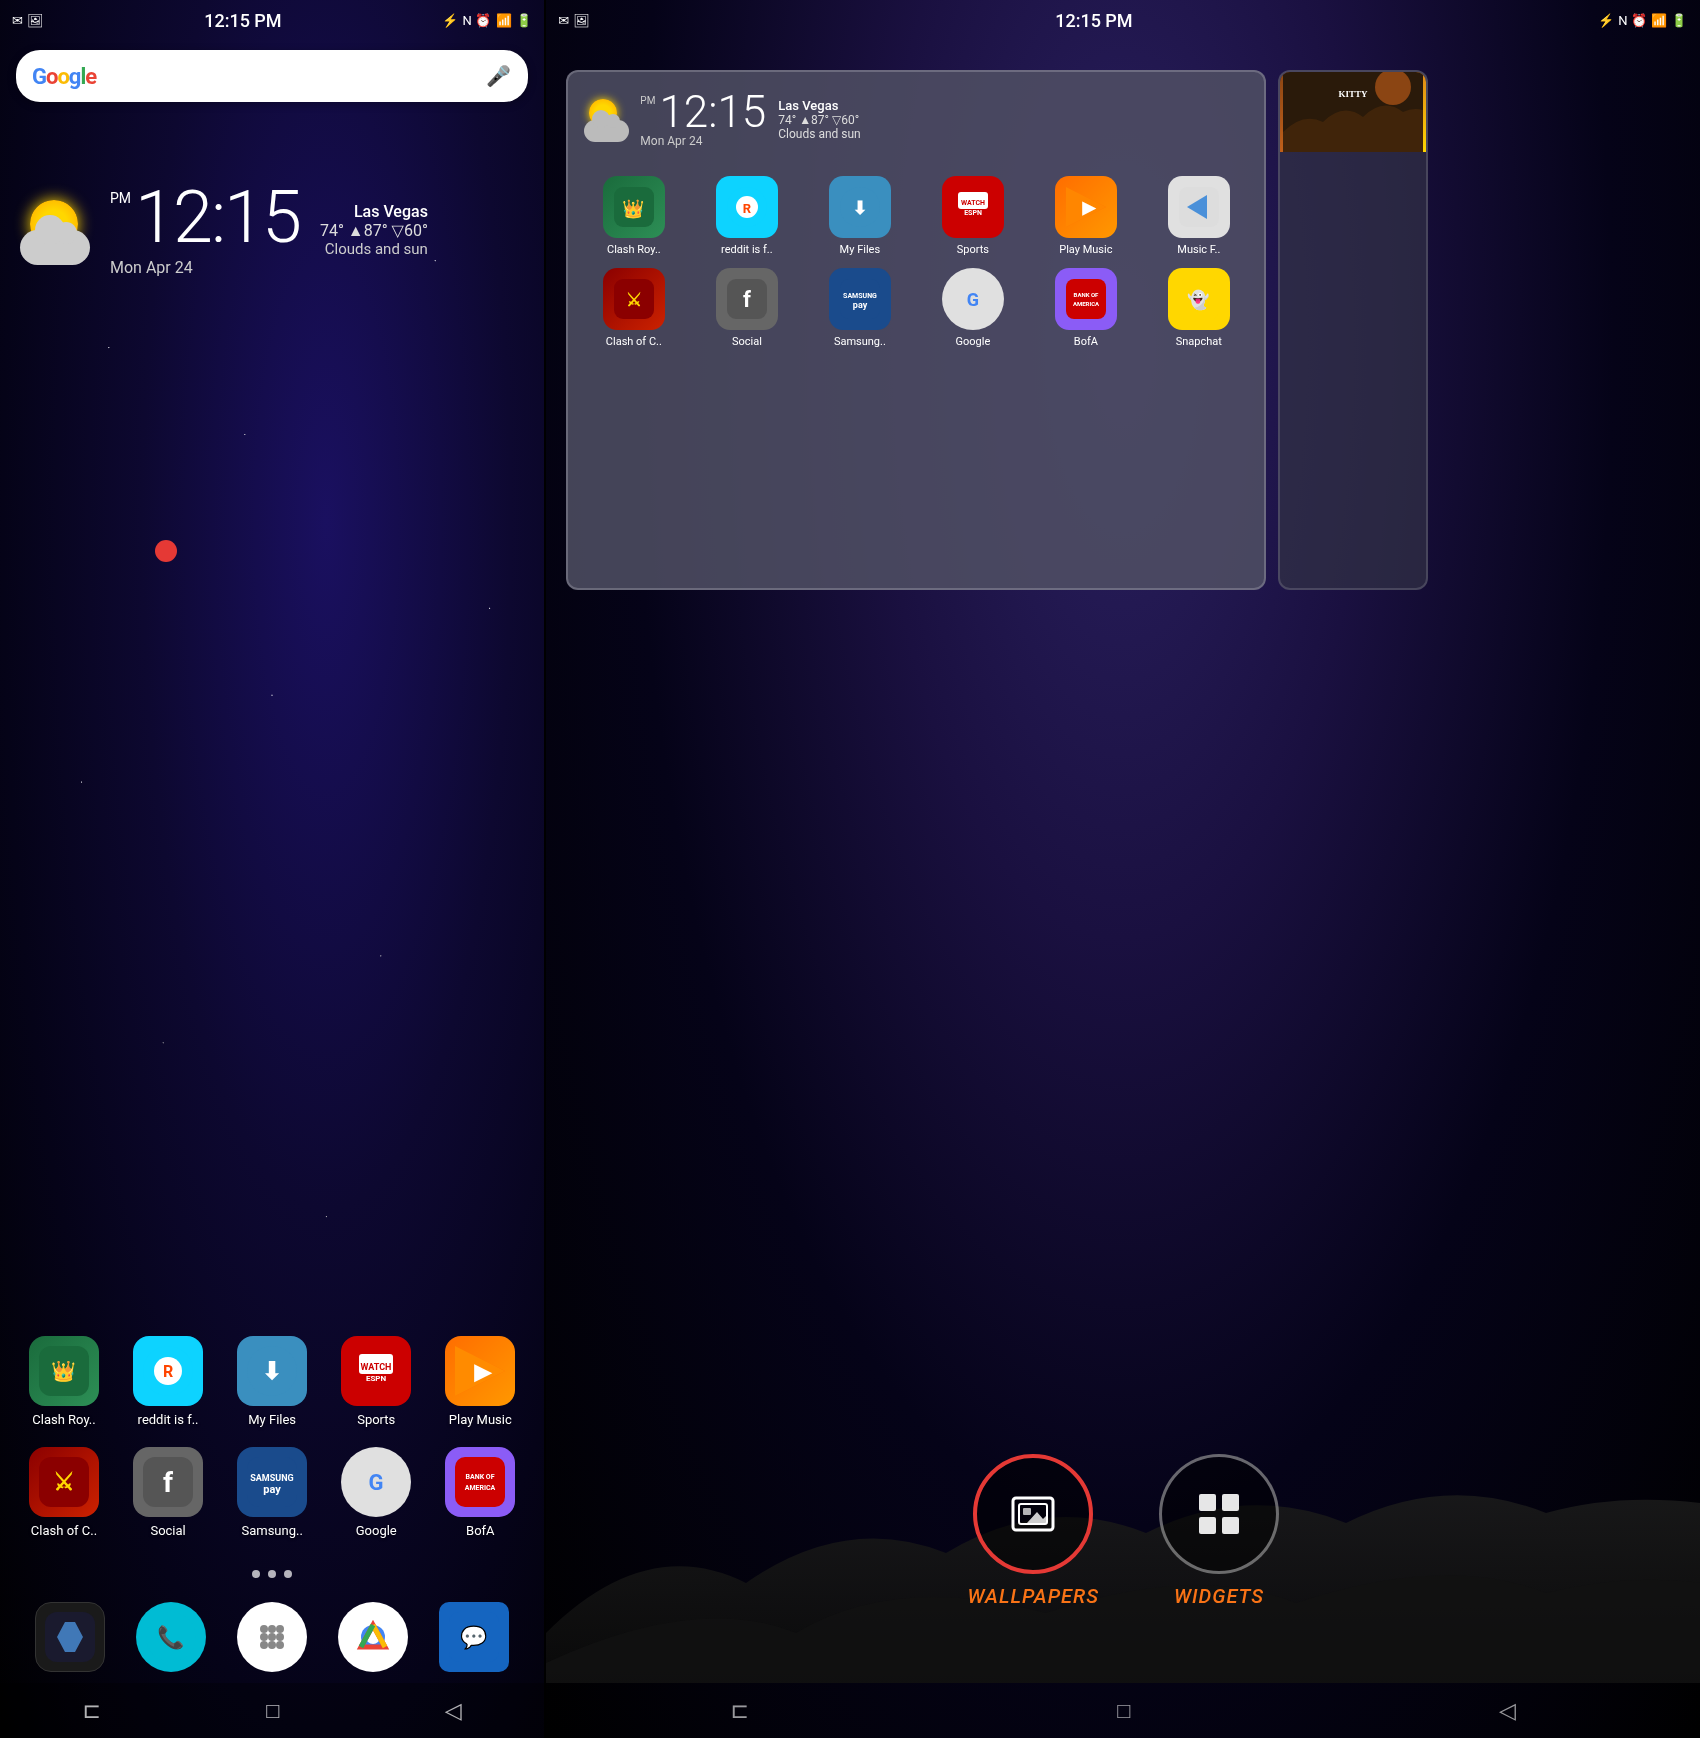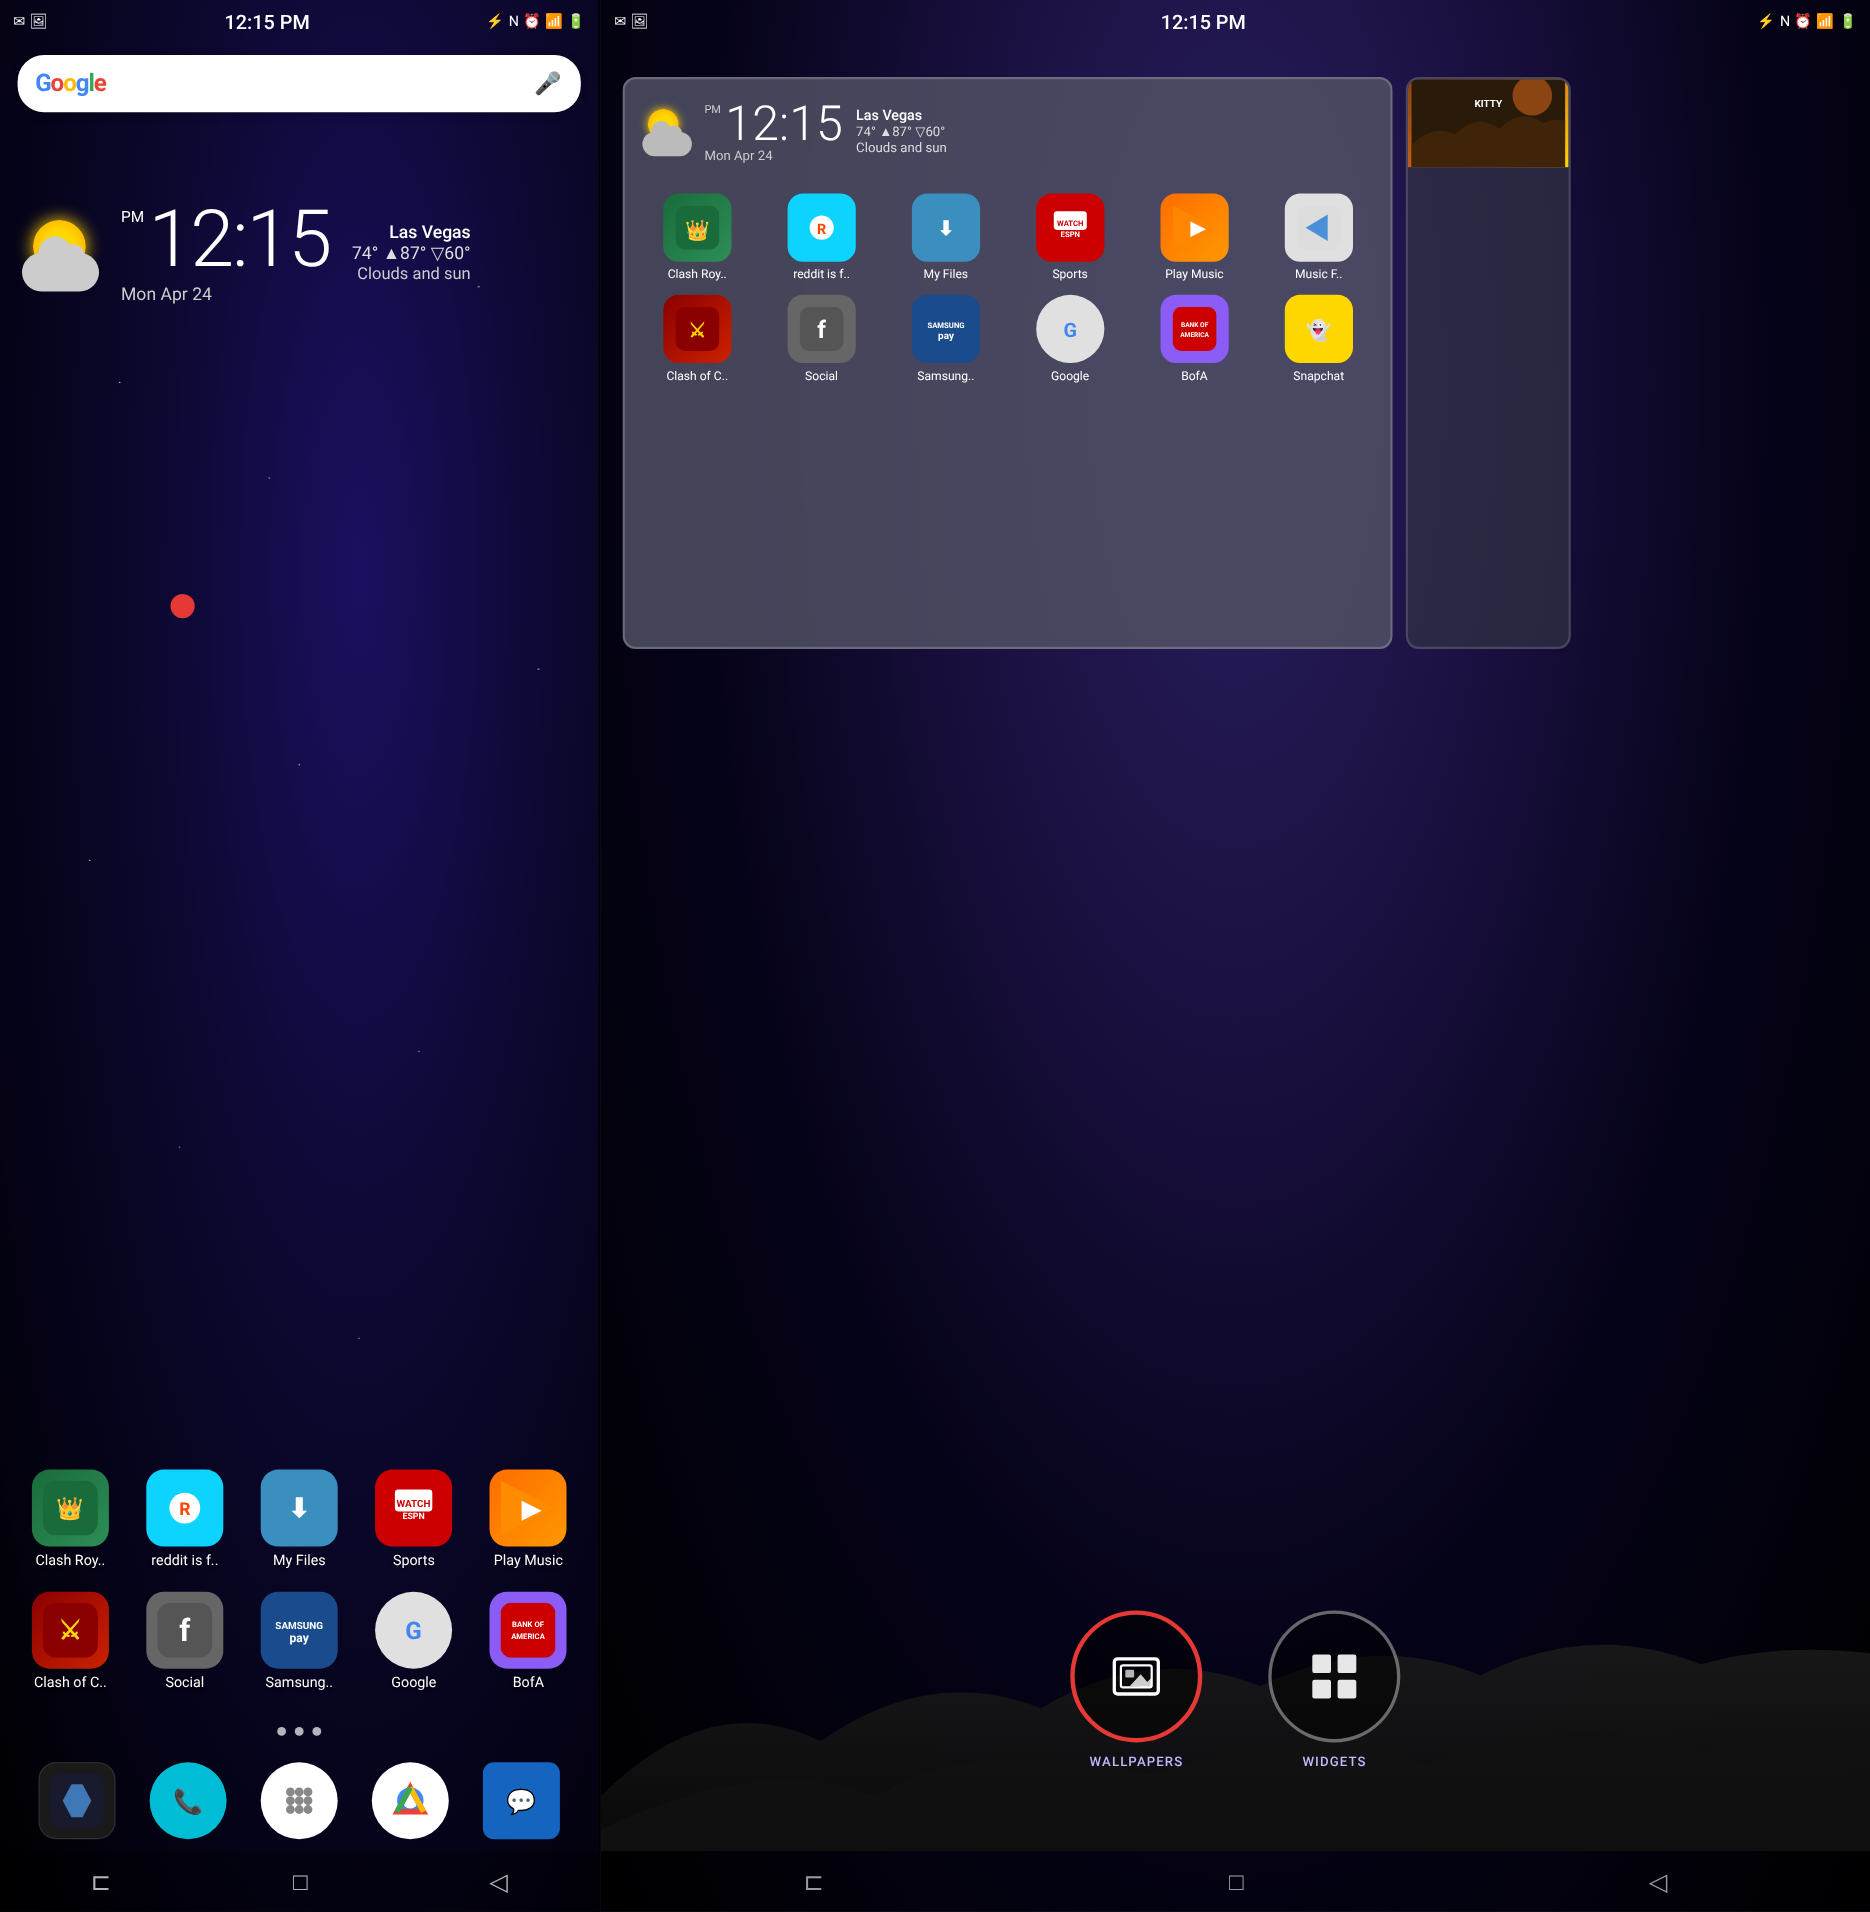--- a/index.html
+++ b/index.html
@@ -371,20 +371,21 @@
       background: rgba(80, 80, 100, 0.85);
       border: 2px solid rgba(255,255,255,0.2);
     }
 
     .preview-card-side {
       width: 150px;
       height: 520px;
       background: rgba(50, 50, 70, 0.7);
       border: 2px solid rgba(255,255,255,0.15);
       overflow: hidden;
+      font-family: Liberation Serif, serif;
     }
 
     .preview-weather {
       display: flex;
       align-items: center;
       padding: 18px 16px;
       color: #fff;
     }
 
     .preview-sun {
@@ -547,25 +548,26 @@
       justify-content: center;
       border: 3px solid rgba(255,255,255,0.4);
       background: rgba(0,0,0,0.5);
     }
 
     .action-circle.active {
       border: 4px solid #e53935;
     }
 
     .action-label {
-      color: #c4b5fd;
-      font-size: 12px;
+      color: #f97316;
+      font-size: 20px;
       font-weight: 500;
       text-transform: uppercase;
       letter-spacing: 1px;
+      font-style: italic;
     }
 
     
     .nav-bar-right {
       position: absolute;
       z-index: 10;
       bottom: 0;
       left: 0;
       right: 0;
       height: 55px;

